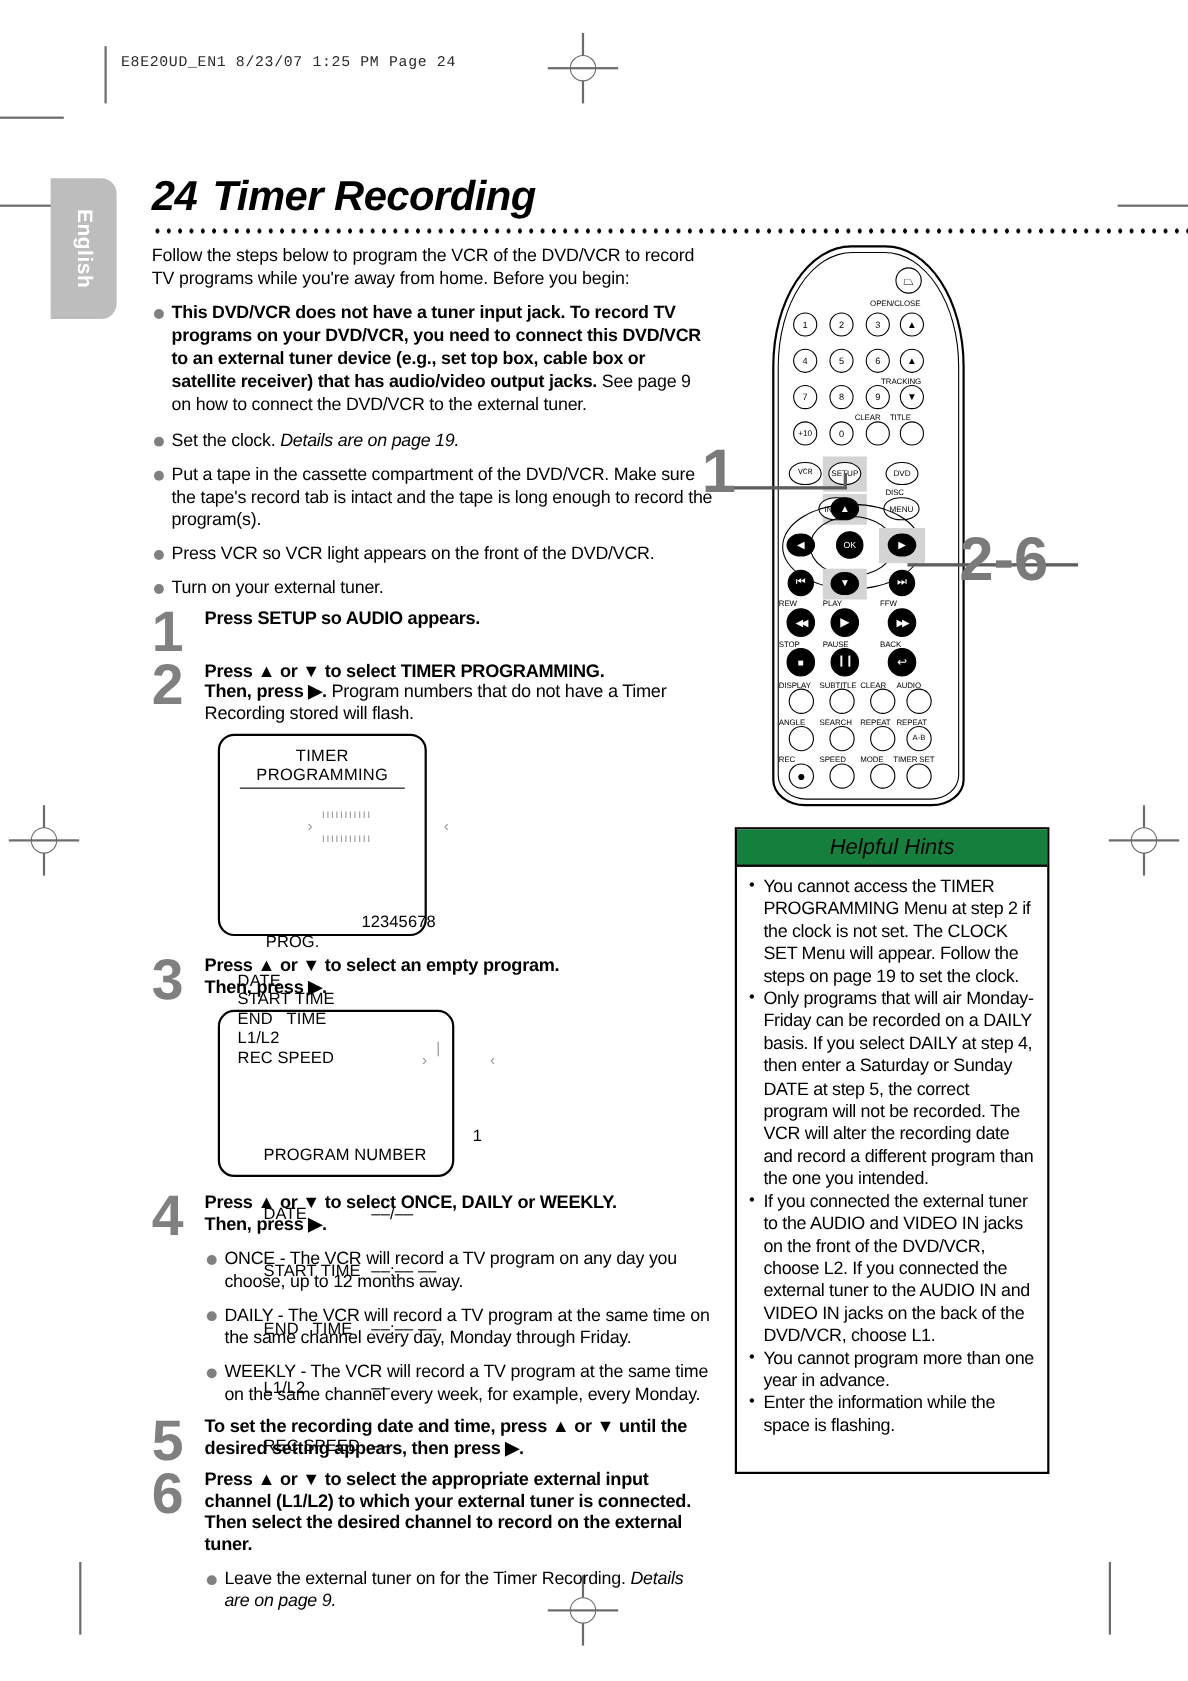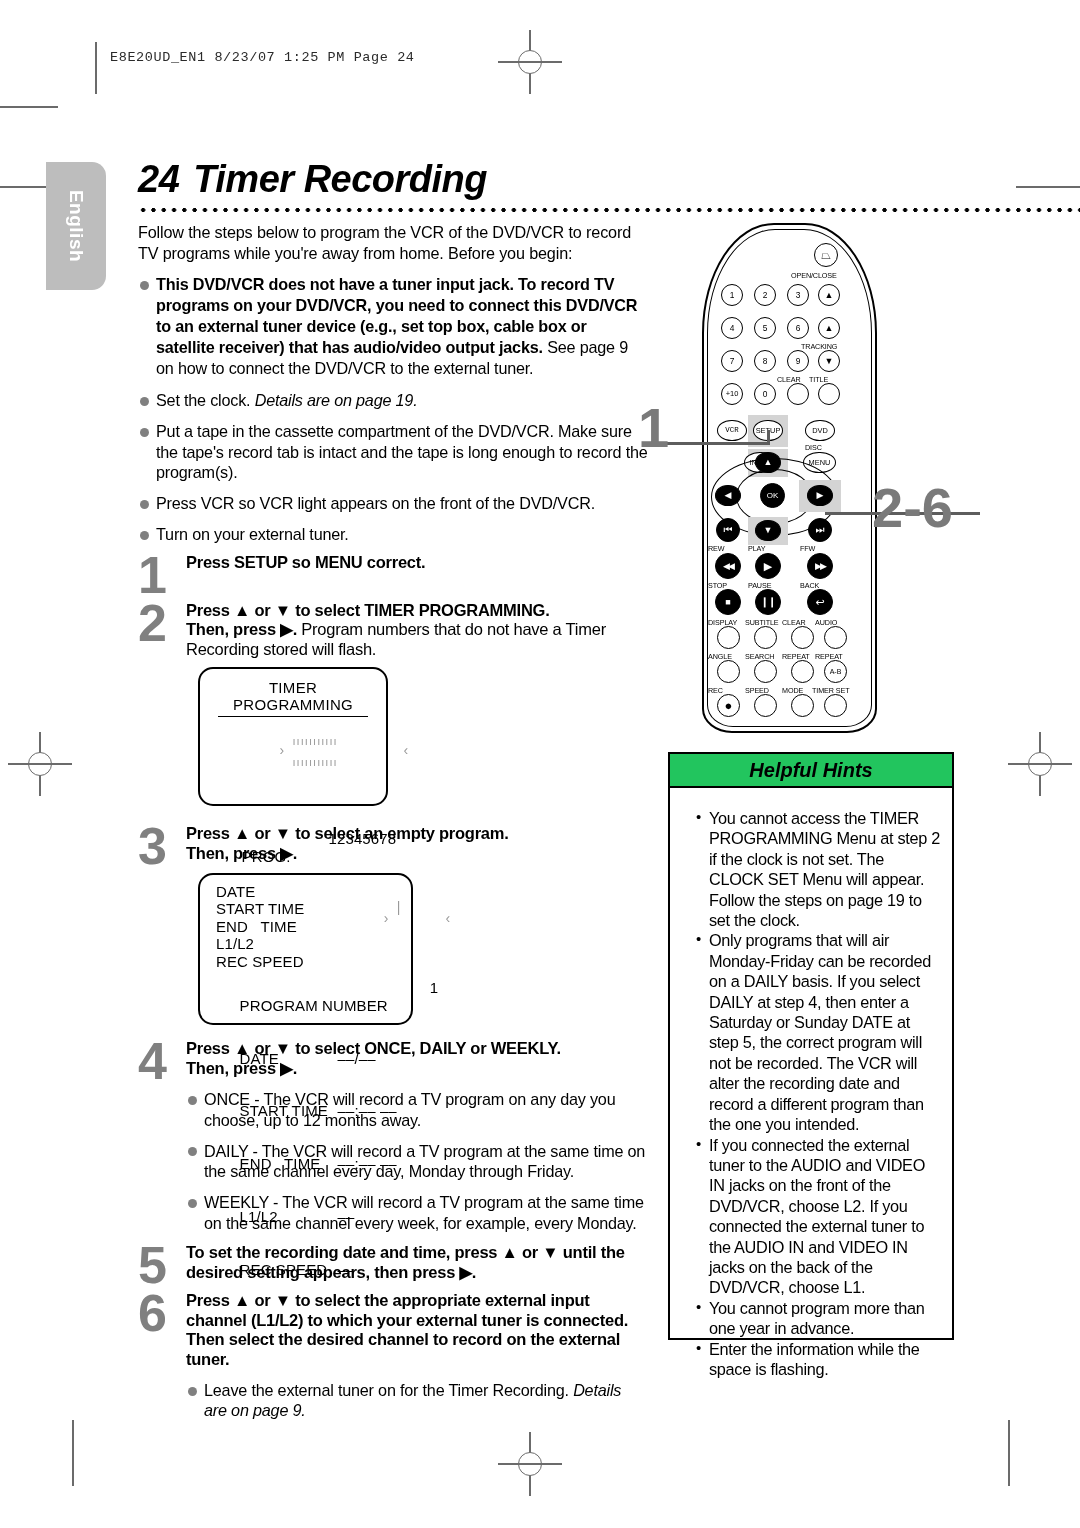--- a/index.html
+++ b/index.html
@@ -134,25 +134,25 @@
     position:absolute; color:#7a7a7a; font-weight:bold;
     font-family:"Liberation Sans", sans-serif;
   }
 
   
   .hints {
     position:absolute; left:668px; top:752px; width:286px; height:588px;
     border:2.3px solid #000; background:#fff;
   }
   .hints-head {
-    height:34px; background:#22c55e; border-bottom:2.3px solid #000;
+    height:34px; background:#15803d; border-bottom:2.3px solid #000;
     display:flex; align-items:center; justify-content:center;
-    font-size:20px; font-weight:bold; font-style:italic;
-  }
-  .hints-body { padding:8px 10px 6px 23px;margin-top:12px; }
+    font-size:20px; font-weight:normal; font-style:italic;
+  }
+  .hints-body { padding:8px 10px 6px 8px; }
   .hints-body ul { list-style:none; margin:0; padding:0; }
   .hints-body li {
     position:relative; padding-left:16px; font-size:16.3px;
     line-height:20.4px; letter-spacing:-0.3px; margin-bottom:0px;
   }
   .hints-body li::before {
     content:"\2022"; position:absolute; left:3px; top:-1px; font-size:15px;
   }
 </style>
 </head>
@@ -200,35 +200,35 @@
       <span>Set the clock. </span><span class="it">Details are on page 19.</span>
     </li>
     <li><span>Put a tape in the cassette compartment of the DVD/VCR. Make sure the tape's record tab is intact and the tape is long enough to record the program(s).</span></li>
     <li><span>Press VCR so VCR light appears on the front of the DVD/VCR.</span></li>
     <li><span>Turn on your external tuner.</span></li>
   </ul>
 
   <div class="step" style="margin-top:8px; min-height:46px;">
     <div class="bignum">1</div>
     <div class="stepbody">
-      <div class="lead">Press SETUP so MENU correct.</div>
+      <div class="lead">Press SETUP so AUDIO appears.</div>
     </div>
   </div>
 
   <div class="step" style="margin-top:2px;">
     <div class="bignum">2</div>
     <div class="stepbody">
       <div class="lead">Press ▲ or ▼ to select TIMER PROGRAMMING.</div>
       <div class="lead">
         <span>Then, press ▶.</span><span class="normal"> Program numbers that do not have a Timer Recording stored will flash.</span>
       </div>
     </div>
   </div>
 
-  <div class="osd" style="margin:8px 0 0 60px; width:190px; height:139px;">
+  <div class="osd" style="margin:8px 0 0 60px; width:190px; height:184px;">
     <div class="osd-title">TIMER PROGRAMMING</div>
     <div class="osd-underline"></div>
     <div class="row">
       <span>PROG.</span><span class="flashwrap">
         <span class="flashmark" style="left:-11px; top:0px;">›</span>
         <span class="flashmark" style="left:2px; top:-9px; letter-spacing:-1px; font-size:11px;">ı ı ı ı ı ı ı ı ı ı ı</span>
         <span class="flashmark" style="left:2px; top:12px; letter-spacing:-1px; font-size:11px;">ı ı ı ı ı ı ı ı ı ı ı</span>
         <span class="flashmark" style="right:-12px; top:0px;">‹</span>
         <span style="padding-left:4px;">12345678</span>
       </span>

